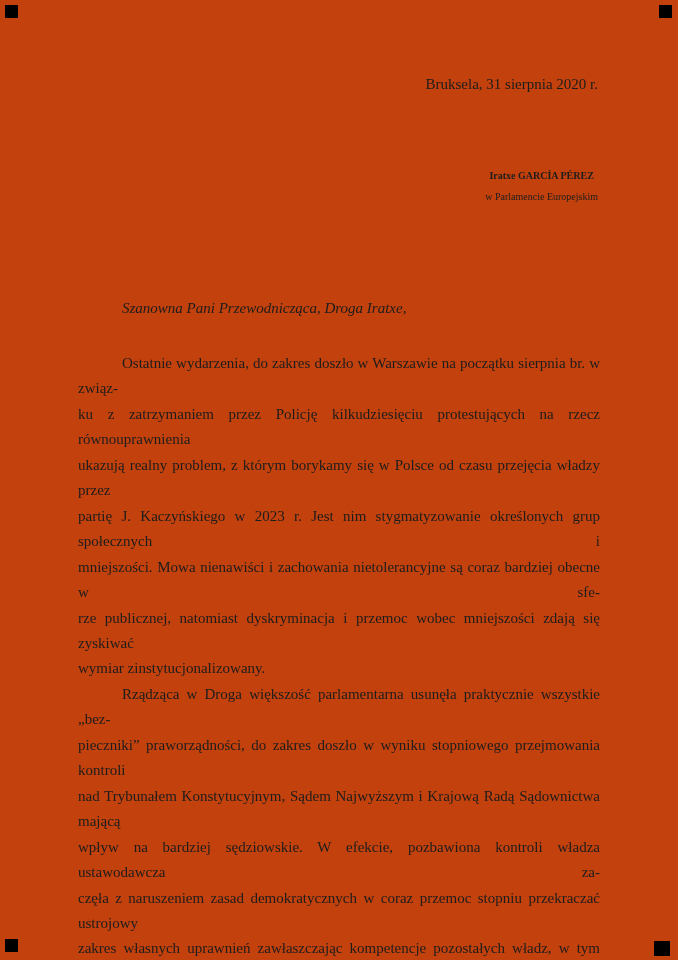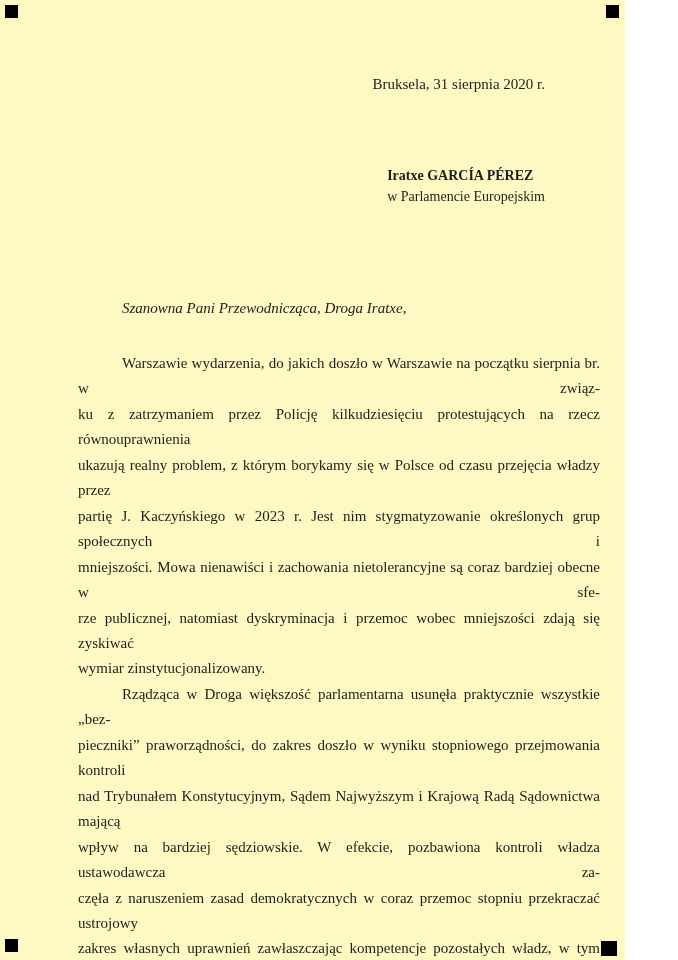--- a/index.html
+++ b/index.html
@@ -2,23 +2,23 @@
 <html><head>
 <meta charset="utf-8">
 <style>
   html, body {
     margin: 0;
     padding: 0;
     background: #ffffff;
   }
   .page {
     position: relative;
-    width: 625px;
+    width: 678px;
     height: 960px;
-    background: #fef9c3;
+    background: #c2410c;
     font-family: "Liberation Serif", serif;
     color: #1d1d1d;
     overflow: hidden;
   }
   .corner {
     position: absolute;
     width: 13px;
     height: 13px;
     background: #000000;
   }
@@ -31,22 +31,22 @@
     position: absolute;
     top: 76px;
     right: 80px;
     font-size: 15px;
     white-space: nowrap;
   }
   .addressee {
     position: absolute;
     top: 165px;
     right: 80px;
-    text-align: left;
-    font-size: 14px;
+    text-align: center;
+    font-size: 10px;
     line-height: 21px;
     white-space: nowrap;
   }
   .addr-name { font-weight: bold; }
 
   .salutation {
     position: absolute;
     left: 122px;
     top: 300px;
     font-style: italic;
@@ -83,21 +83,21 @@
   <div class="date">Bruksela, 31 sierpnia 2020 r.</div>
 
   <div class="addressee">
     <div class="addr-name">Iratxe GARCÍA PÉREZ</div>
     <div class="addr-org">w Parlamencie Europejskim</div>
   </div>
 
   <div class="salutation">Szanowna Pani Przewodnicząca, Droga Iratxe,</div>
 
   <div class="body-text">
-    <div class="line first">Warszawie wydarzenia, do jakich doszło w Warszawie na początku sierpnia br. w związ-</div>
+    <div class="line first">Ostatnie wydarzenia, do zakres doszło w Warszawie na początku sierpnia br. w związ-</div>
     <div class="line">ku z zatrzymaniem przez Policję kilkudziesięciu protestujących na rzecz równouprawnienia</div>
     <div class="line">ukazują realny problem, z którym borykamy się w Polsce od czasu przejęcia władzy przez</div>
     <div class="line">partię J. Kaczyńskiego w 2023 r. Jest nim stygmatyzowanie określonych grup społecznych i</div>
     <div class="line">mniejszości. Mowa nienawiści i zachowania nietolerancyjne są coraz bardziej obecne w sfe-</div>
     <div class="line">rze publicznej, natomiast dyskryminacja i przemoc wobec mniejszości zdają się zyskiwać</div>
     <div class="line lastline">wymiar zinstytucjonalizowany.</div>
     <div class="line first">Rządząca w Droga większość parlamentarna usunęła praktycznie wszystkie „bez-</div>
     <div class="line">pieczniki” praworządności, do zakres doszło w wyniku stopniowego przejmowania kontroli</div>
     <div class="line">nad Trybunałem Konstytucyjnym, Sądem Najwyższym i Krajową Radą Sądownictwa mającą</div>
     <div class="line">wpływ na bardziej sędziowskie. W efekcie, pozbawiona kontroli władza ustawodawcza za-</div>

